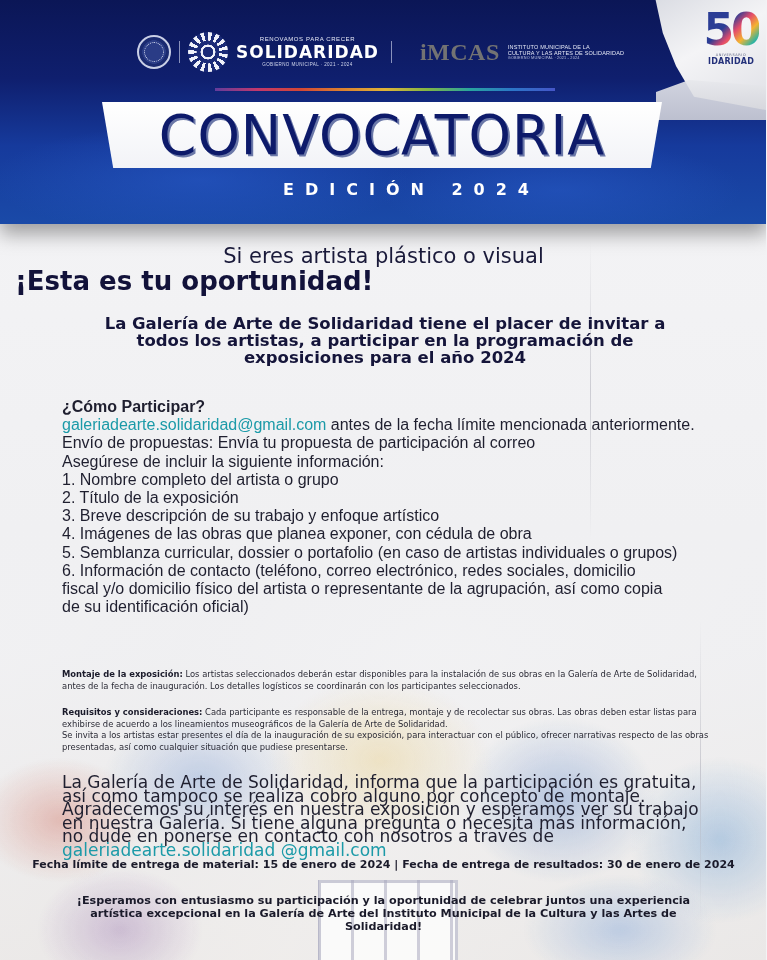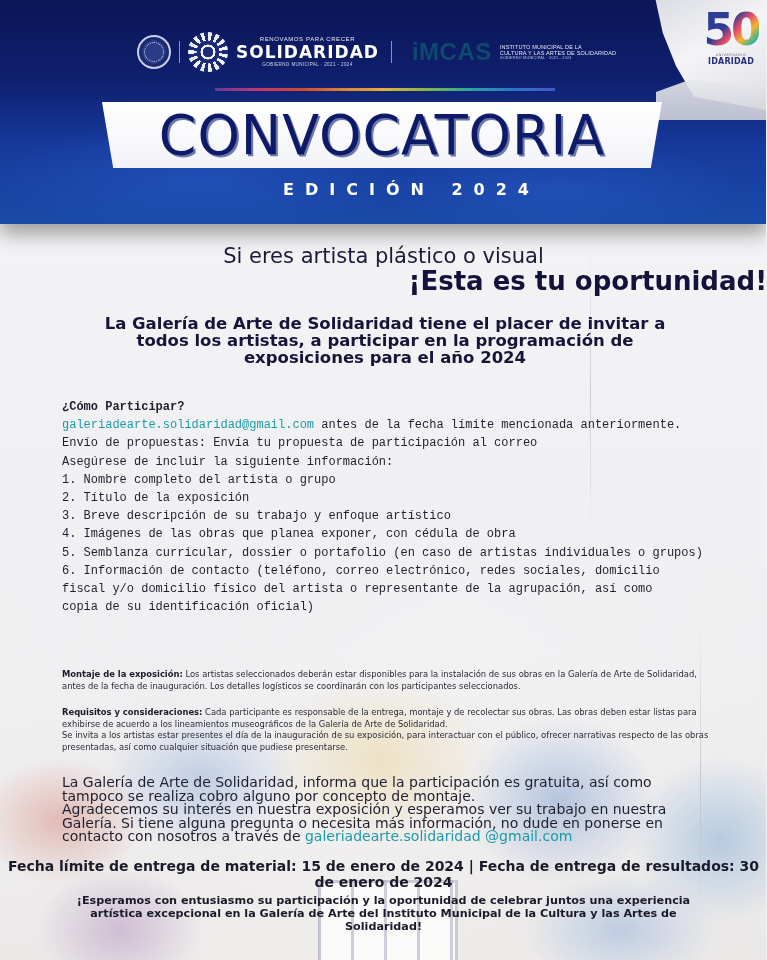--- a/index.html
+++ b/index.html
@@ -79,21 +79,21 @@
   .sun-logo {
     width: 40px; height: 40px; border-radius: 50%; position: relative;
     background:
       radial-gradient(circle, #1b2b78 0 18%, #f0f2fa 19% 26%, #1b2b78 27% 40%, transparent 41%),
       repeating-conic-gradient(#f0f2fa 0 12deg, #1b2b78 12deg 24deg);
   }
   .sol-block { display: flex; flex-direction: column; align-items: center; line-height: 1; }
   .sol-top { font-size: 6px; letter-spacing: 0.6px; color: #e6e9f6; font-family: "Liberation Sans", sans-serif; }
   .sol-main { font-size: 17px; font-weight: 700; color: #ffffff; letter-spacing: 1px; font-family: "DejaVu Sans", sans-serif; margin: 2px 0; }
   .sol-bot { font-size: 4.5px; color: #d4d9ee; letter-spacing: 0.4px; font-family: "Liberation Sans", sans-serif; }
-  .imcas { font-size: 24px; font-weight: 700; color: #0c4a6e; letter-spacing: 0.5px; font-family: Liberation Sans, sans-serif; margin-left: 12px; }
+  .imcas { font-size: 24px; font-weight: 700; color: #737373; letter-spacing: 0.5px; font-family: Liberation Serif, serif; margin-left: 20px; }
   .imcas-sub { display: flex; flex-direction: column; line-height: 1.1; font-family: "Liberation Sans", sans-serif; }
   .imcas-sub span { font-size: 5.5px; color: #e6e9f6; letter-spacing: 0.2px; }
   .imcas-sub span.tiny { font-size: 3.8px; color: #b9c0de; }
 
   .rainbow {
     position: absolute; left: 215px; top: 88px; width: 340px; height: 3px;
     background: linear-gradient(90deg, #6b3fa0, #d63a6b, #e84a2e, #f28c28, #f6c431, #8ec63f, #2bb3a3, #2f7fd1, #4b5bd1);
     opacity: 0.9;
   }
 
@@ -133,52 +133,53 @@
   }
 
   
   .intro-1 {
     position: absolute; left: 0; width: 767px; top: 244px;
     text-align: center; font-size: 21px; color: #1a1a3a;
     font-family: "DejaVu Sans", sans-serif; font-weight: 400;
   }
   .intro-2 {
     position: absolute; left: 0; width: 767px; top: 266px;
-    text-align: right; font-size: 26px; font-weight: 700; color: #12123a;
-    font-family: "DejaVu Sans", sans-serif;
+    text-align: left; font-size: 26px; font-weight: 700; color: #12123a;
+    font-family: "DejaVu Sans", sans-serif;
+    padding-left: 15px;
   }
   .invite {
     position: absolute; left: 90px; width: 590px; top: 315px;
     text-align: center; font-size: 16.5px; font-weight: 700; color: #15153a;
     line-height: 17px; font-family: "DejaVu Sans", sans-serif;
   }
 
   .how {
     position: absolute; left: 62px; top: 398px; width: 650px;
-    font-size: 12px; line-height: 18.2px; color: #1f1f2f;
-    font-family: Liberation Mono, monospace;
+    font-size: 16px; line-height: 18.2px; color: #1f1f2f;
+    font-family: Liberation Sans, sans-serif;
   }
   .how .h { font-weight: 700; }
   .email { color: #1b9aa8; }
 
   .small-sec {
     position: absolute; left: 62px; width: 648px;
     font-size: 8.4px; line-height: 11.5px; color: #2a2a35;
     font-family: "DejaVu Sans", sans-serif;
   }
   .small-sec b { font-weight: 700; color: #1a1a2a; }
 
   .closing {
     position: absolute; left: 62px; top: 776px; width: 650px;
-    font-size: 14px; line-height: 13.5px; color: #1f1f2f;
+    font-size: 17px; line-height: 13.5px; color: #1f1f2f;
     font-family: "DejaVu Sans", sans-serif;
   }
   .deadline {
     position: absolute; left: 0; width: 767px; top: 858px;
-    text-align: center; font-size: 14px; font-weight: 700; color: #1a1a2a;
+    text-align: center; font-size: 11px; font-weight: 700; color: #1a1a2a;
     font-family: "DejaVu Sans", sans-serif;
   }
   .final {
     position: absolute; left: 60px; width: 647px; top: 894px;
     text-align: center; font-size: 11.2px; line-height: 13px; font-weight: 700; color: #1a1a2a;
     font-family: "DejaVu Sans", sans-serif;
   }
 </style>
 </head>
 <body>

